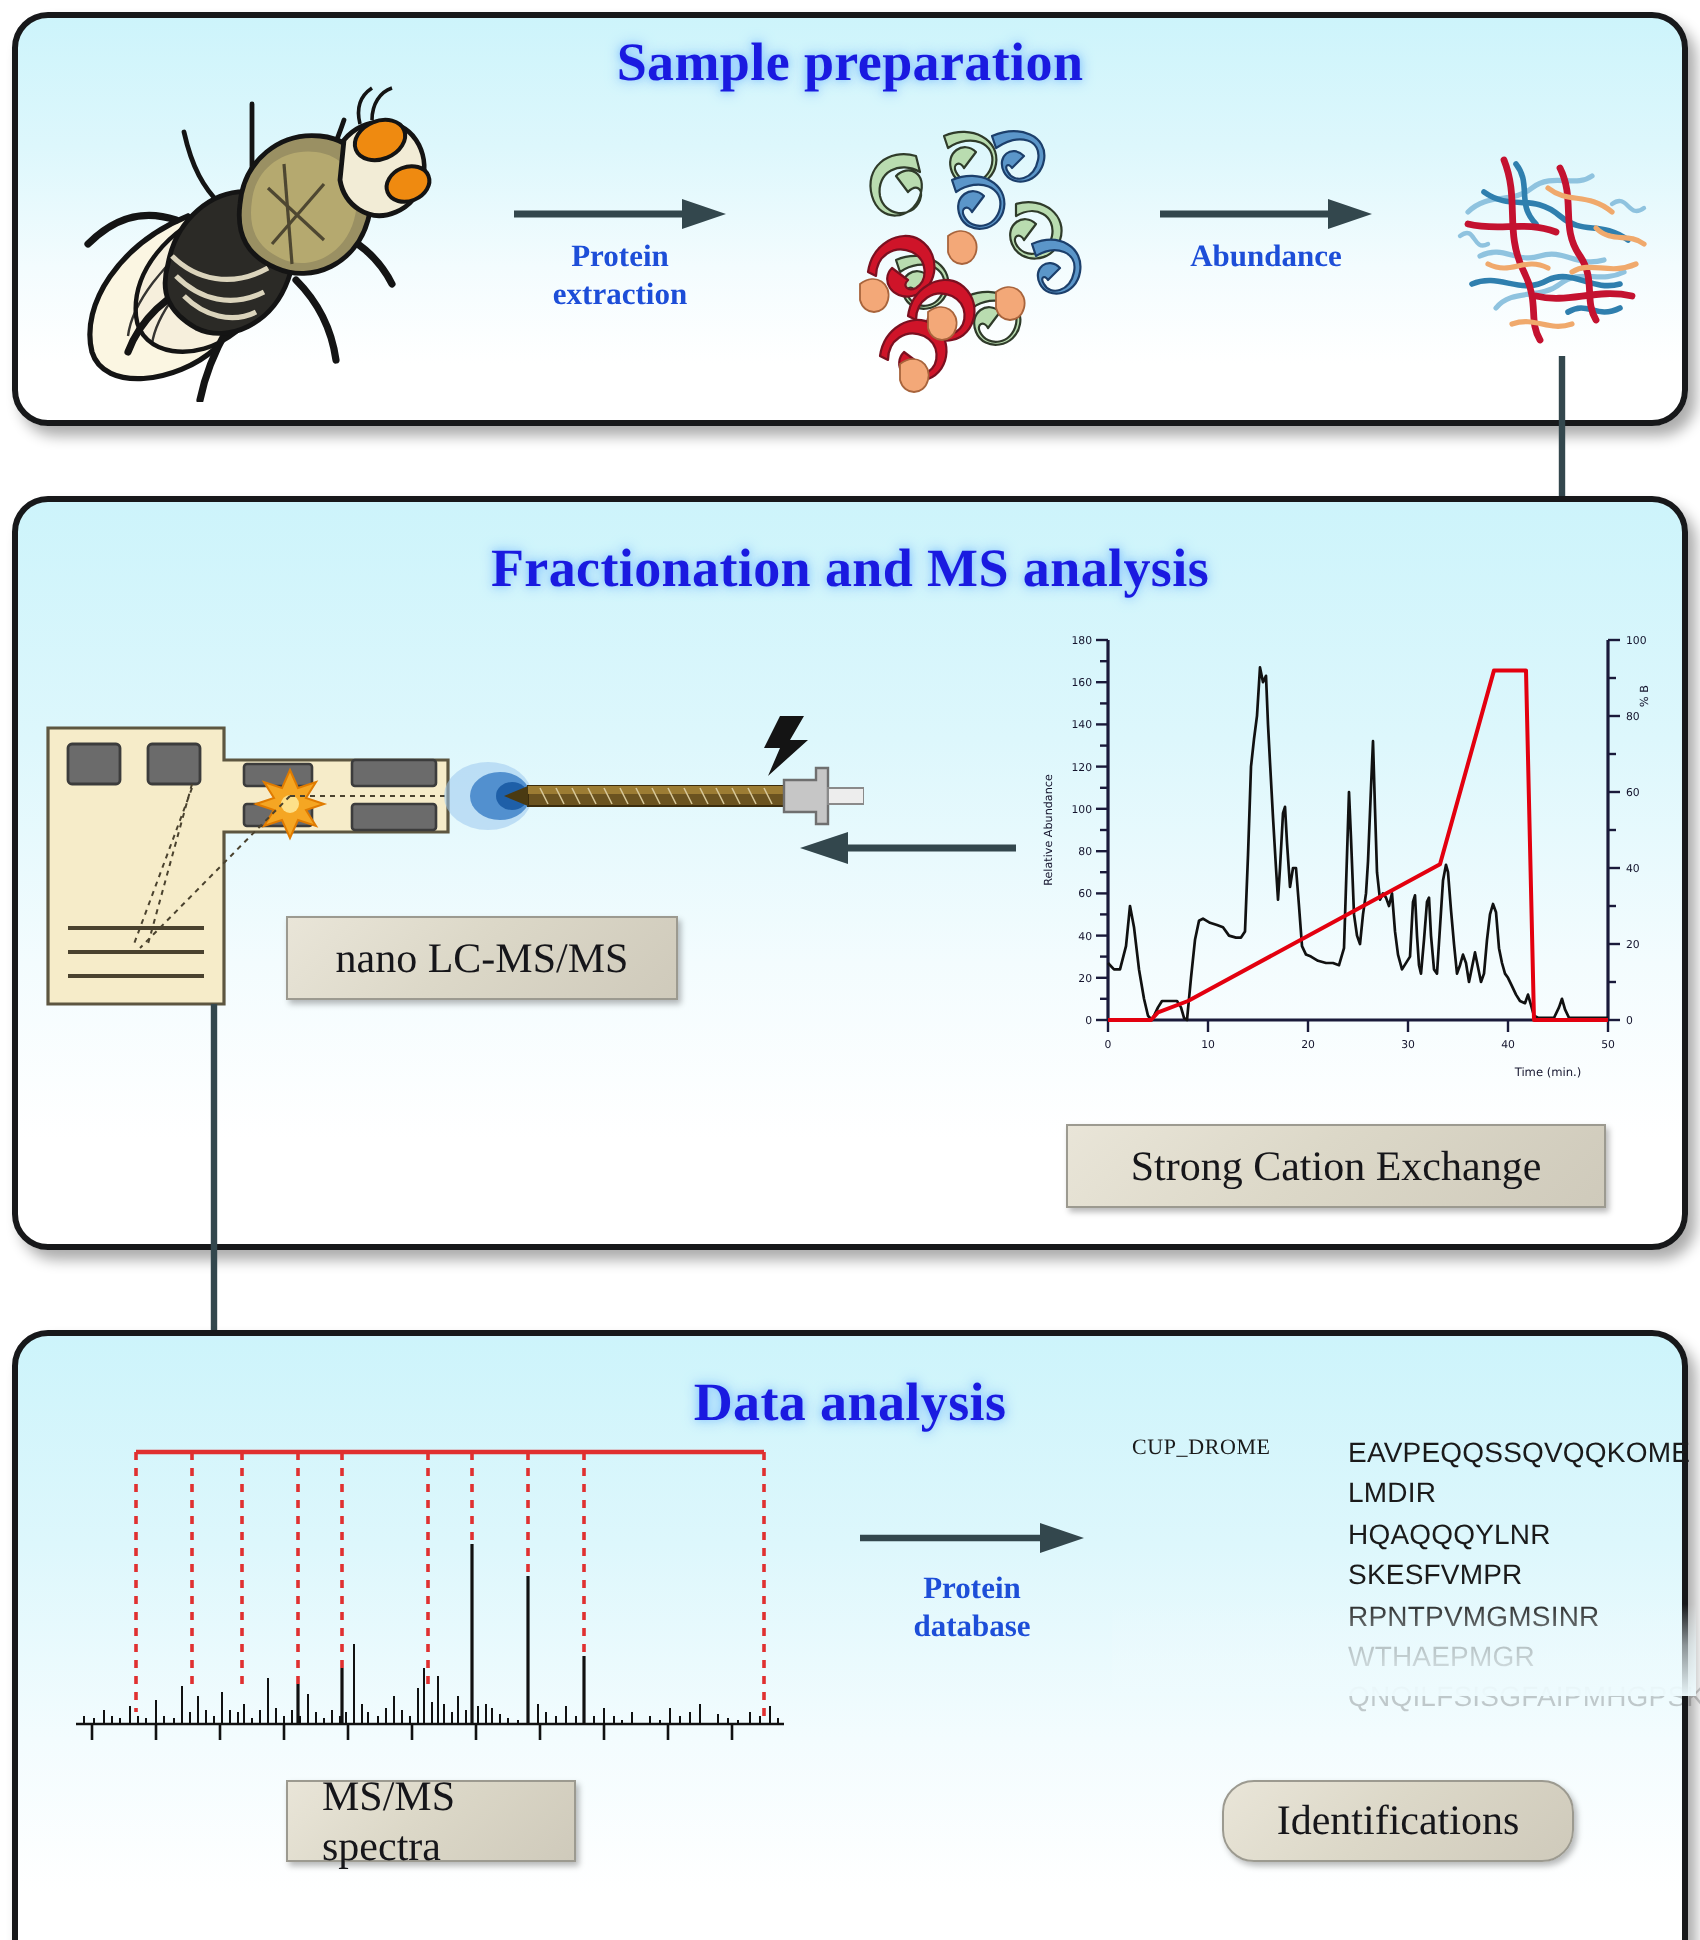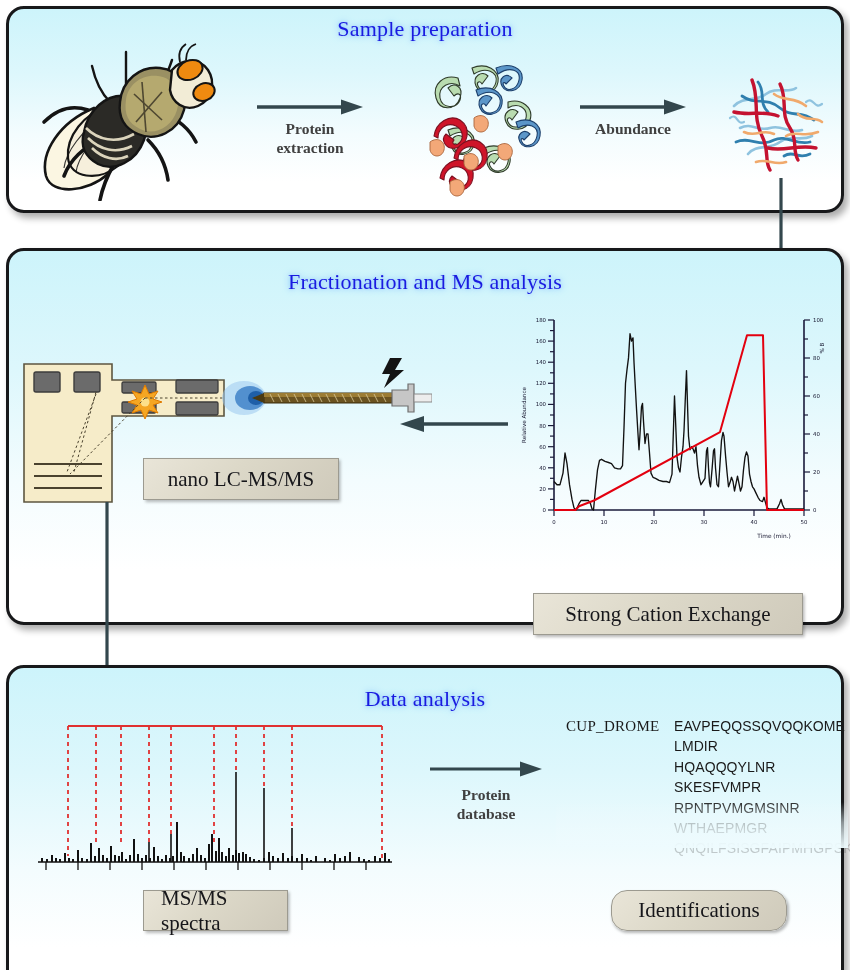--- a/index.html
+++ b/index.html
@@ -21,38 +21,38 @@
     box-shadow: 4px 5px 7px rgba(0,0,0,0.33);
     overflow: hidden;
   }
   #panel-sample      { left: 6px;  top: 6px;   width: 838px; height: 207px; }
   #panel-fractionation{ left: 6px;  top: 248px; width: 838px; height: 377px; }
   #panel-data        { left: 6px;  top: 665px; width: 838px; height: 331px; }
 
   .panel-title {
     position: absolute; left: 0; right: 0;
     text-align: center;
-    font-weight: normal;
-    font-size: 22px;
+    font-weight: bold;
+    font-size: 27px;
     color: #1a1ae0;
     letter-spacing: 0.2px;
     text-shadow: 0 0 7px rgba(120,190,255,0.95), 0 0 3px rgba(160,210,255,0.9);
   }
   #title-sample { top: 7px; }
   #title-fractionation { top: 18px; }
   #title-data { top: 18px; }
 
   
   .abs { position: absolute; }
   .step-label {
     position: absolute;
     text-align: center;
     font-weight: bold;
     font-size: 15.5px;
-    color: #404040;
+    color: #1d4ed8;
     line-height: 1.22;
   }
   .label-box {
     position: absolute;
     border: 1px solid #9c9a90;
     background: linear-gradient(135deg, #e9e5d8 0%, #dcd8c8 45%, #cfcabb 100%);
     box-shadow: 1.5px 2px 3px rgba(0,0,0,0.28);
     display: flex; align-items: center; justify-content: center;
     font-size: 21px; color: #16161a;
     font-family: "Liberation Serif", serif;
@@ -73,21 +73,21 @@
   
   #msms-spectrum { left: 32px; top: 716px; width: 382px; height: 165px; }
   #id-list {
     position: absolute; left: 566px; top: 716px; width: 276px; height: 130px;
     font-size: 14px; color: #1a1a1a;
     font-family: "Liberation Sans", sans-serif;
   }
   #id-list .prot {
     position: absolute; left: 0; top: 2px;
     font-family: "Liberation Serif", serif;
-    font-size: 15px; letter-spacing: 0.3px;
+    font-size: 11px; letter-spacing: 0.3px;
   }
   #id-list .pepcol { position: absolute; left: 108px; top: 0; }
   #id-list .pep { line-height: 20.4px; white-space: nowrap; letter-spacing: 0.1px; }
   #id-list .fade-mask {
     position: absolute; left: -10px; right: -6px; bottom: -2px; height: 46px;
     background: linear-gradient(to bottom, rgba(233,250,253,0) 0%, rgba(235,250,253,0.55) 45%, rgba(238,251,254,0.97) 100%);
     pointer-events: none;
   }
 
   
@@ -400,21 +400,21 @@
       234.5,144.0 236,148.1 237.5,166.1 239,173.5 240.5,178.8 242,180.9 244,185.1 246,189.3
       248,192.5 250.5,193.6 252,189.3 253.5,194.6 255,199.9 257,200.9 259.5,200.9 262,200.9
       265,200.9 267.5,195.7 269,191.4 270.5,196.7 272.5,200.9 277,200.9 282,200.9 287,200.9 292,200.9
     "></polyline>
 
     <polyline fill="none" stroke="#e3000f" stroke-width="2" stroke-linejoin="round" points="
       42,202 63.5,202 67,198.2 82,192.5 208,124.1 235,27.2 251,27.2 255,202 292,202
     "></polyline>
   </svg>
 
-  <div class="label-box" style="left:533px; top:562px; width:270px; height:42px;margin-top:31px;">Strong Cation Exchange</div>
+  <div class="label-box" style="left:533px; top:562px; width:270px; height:42px;">Strong Cation Exchange</div>
 
   <svg id="connector-left" class="abs" viewBox="0 0 400 260">
     <line x1="107" y1="12" x2="107" y2="222" stroke="#33474d" stroke-width="3.2"></line>
     <polygon points="99,220 107,242 115,220" fill="#33474d"></polygon>
   </svg>
 
   <div class="panel" id="panel-data">
     <div class="panel-title" id="title-data">Data analysis</div>
   </div>
 

